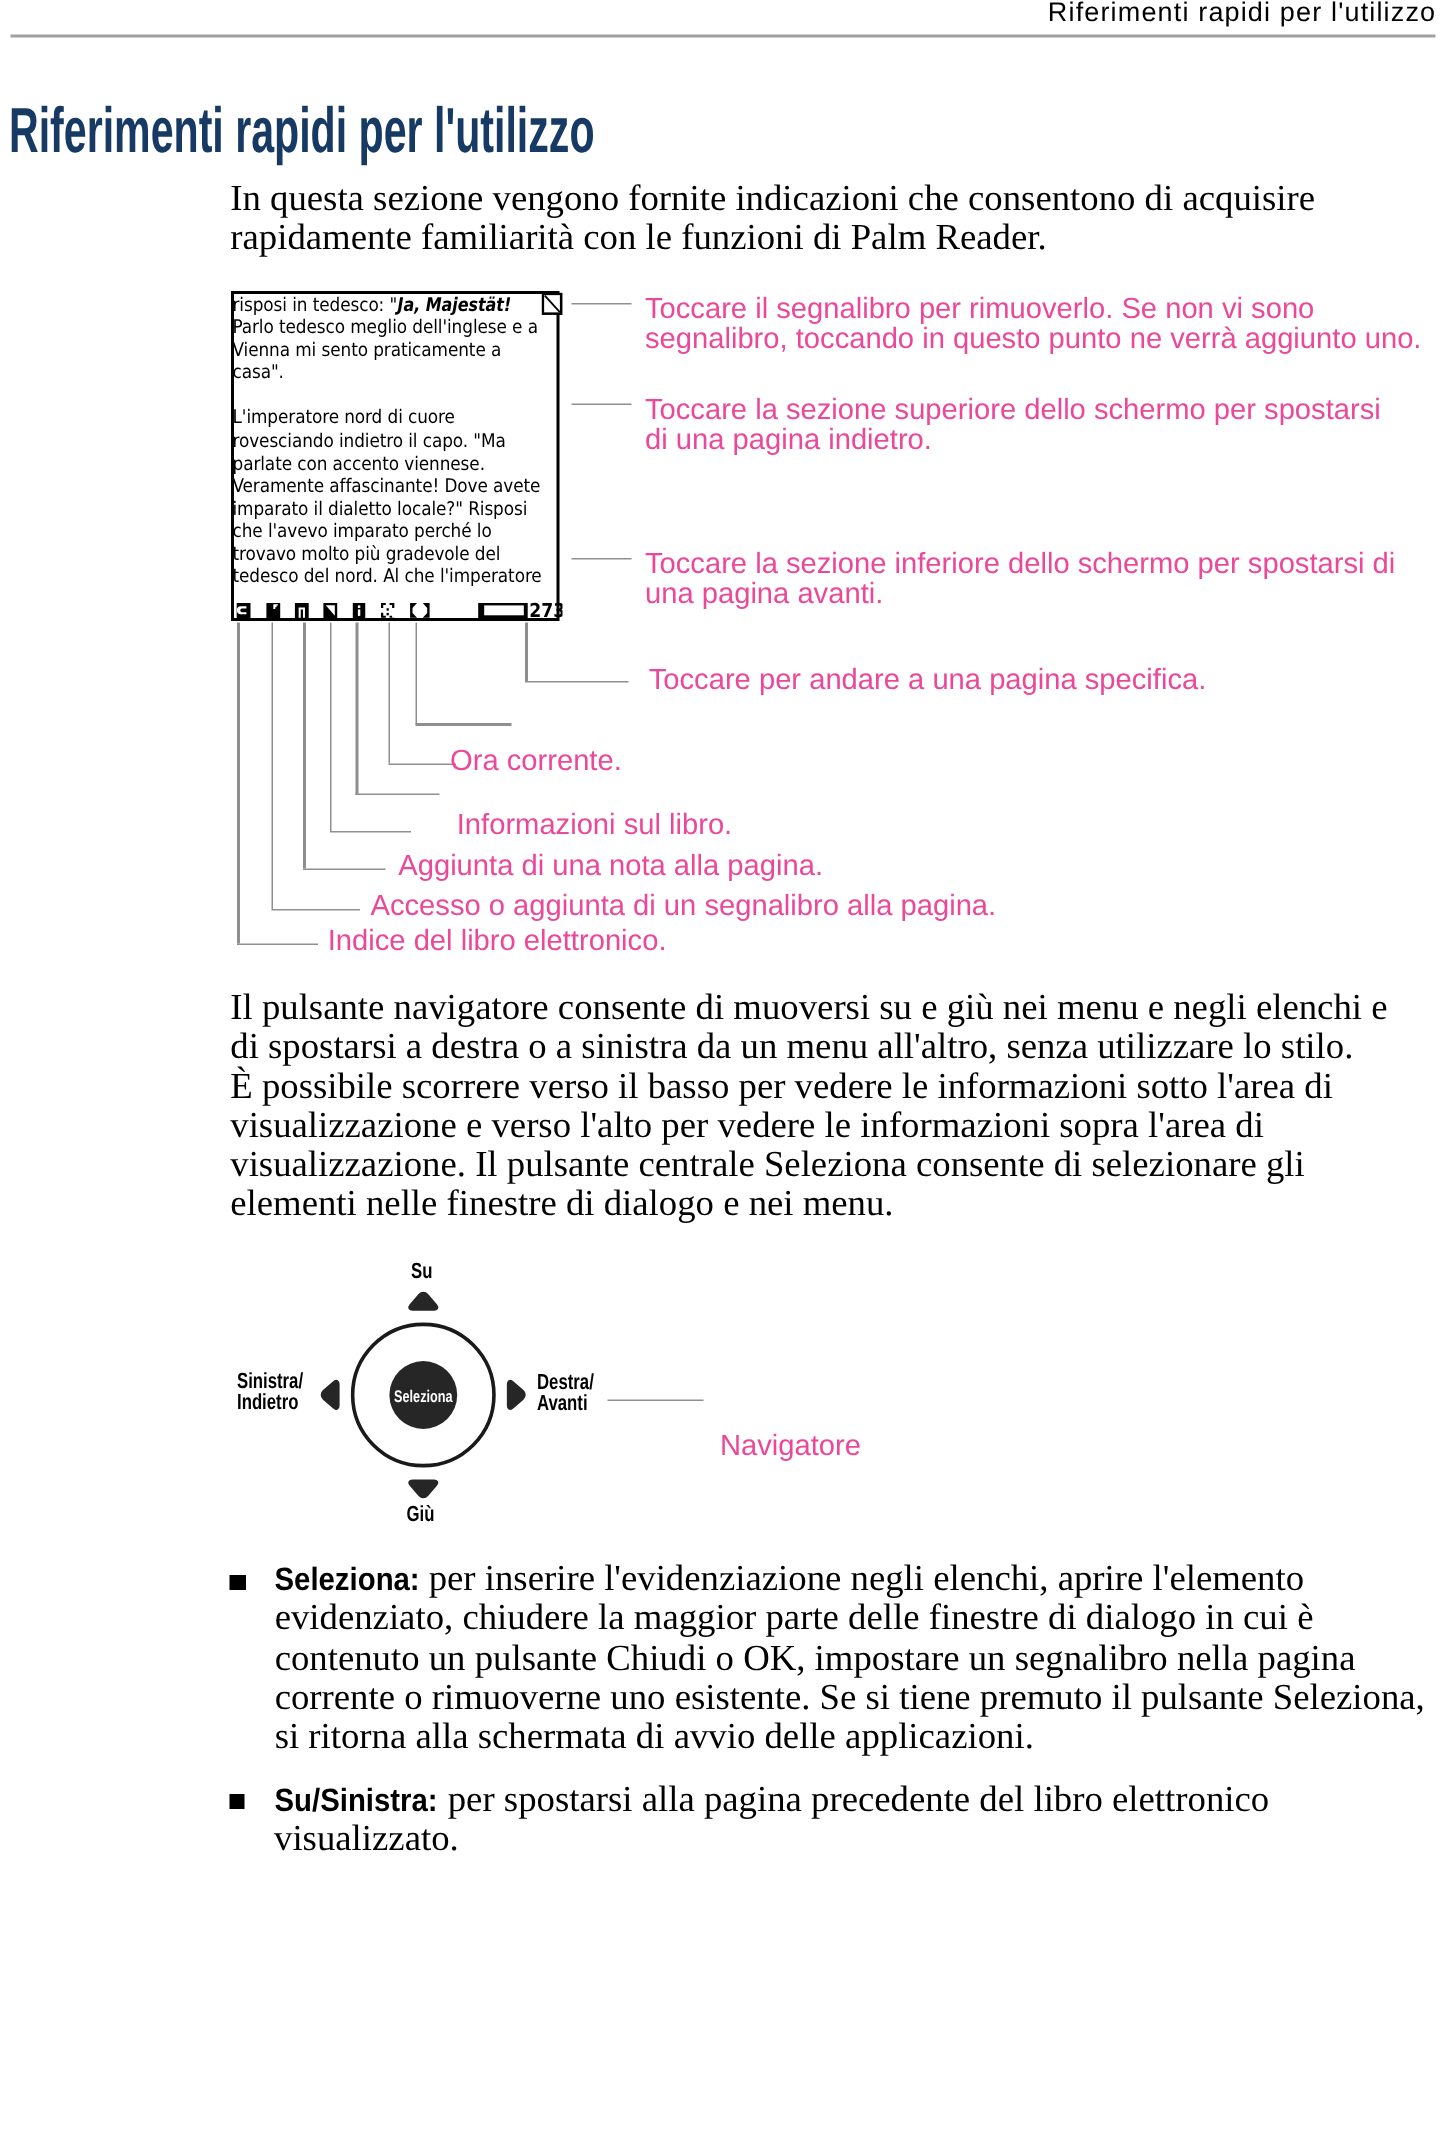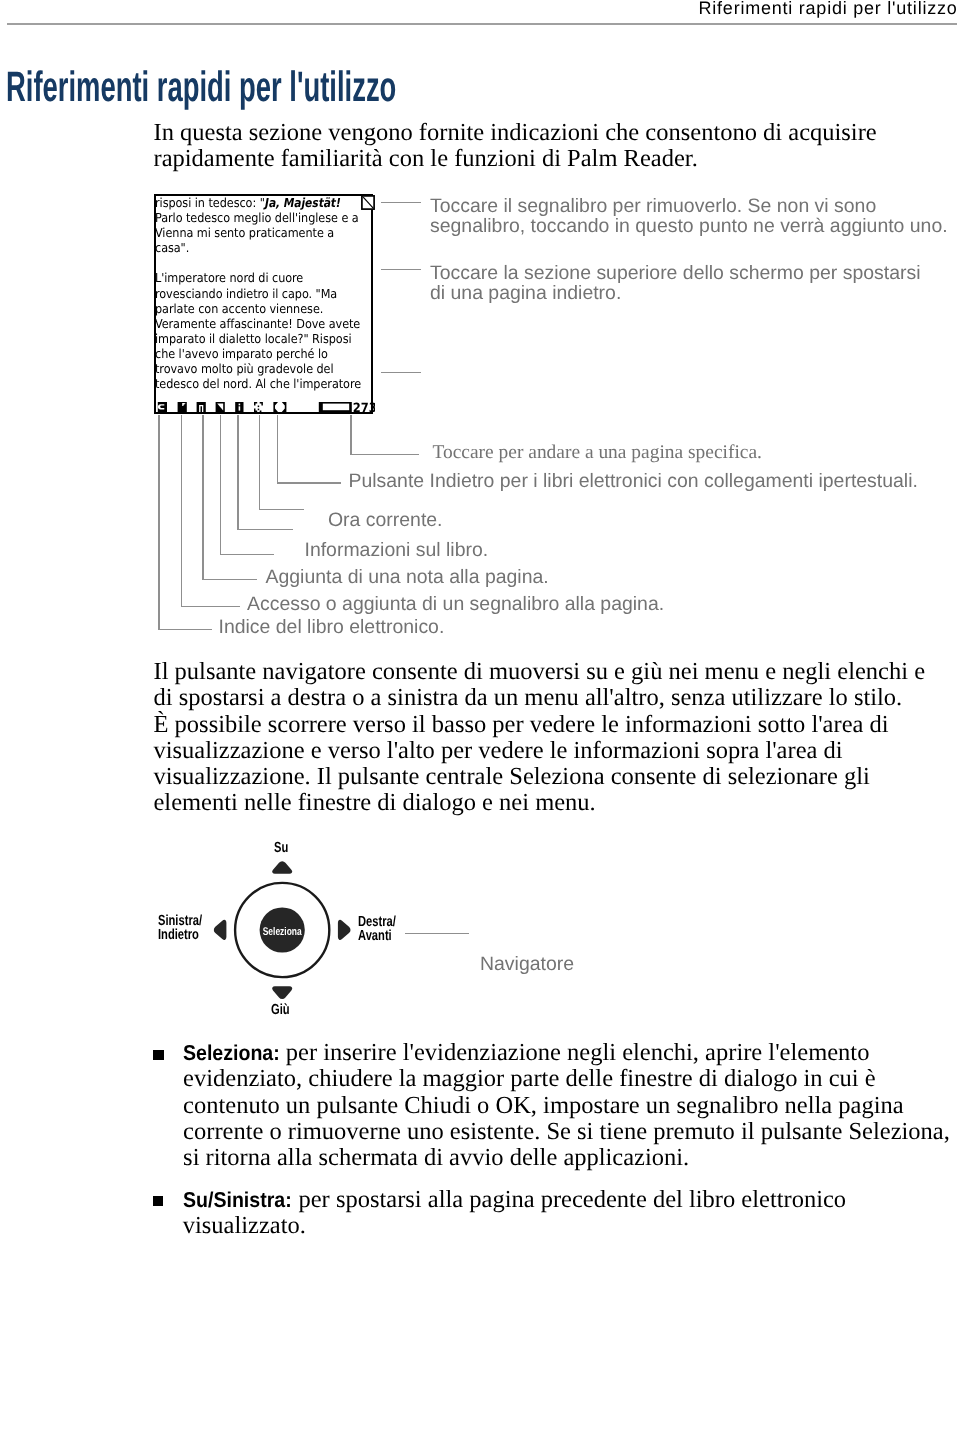--- a/index.html
+++ b/index.html
@@ -21,21 +21,21 @@
   .chaptitle{position:absolute;left:5.8px;top:65.5px;font-family:"Liberation Sans",sans-serif;
              font-weight:bold;font-size:42.5px;color:#163a63;white-space:nowrap;
              transform:scaleX(0.645);transform-origin:left top;letter-spacing:0px;line-height:44px;}
 
   
   .body-p{position:absolute;font-family:"Liberation Serif",serif;font-size:24.5px;
           line-height:26.3px;color:#000;text-align:left;}
 
   
   .cal{position:absolute;font-family:"Liberation Sans",sans-serif;font-size:19.45px;
-       line-height:20.4px;color:#737373;letter-spacing:0px;word-spacing:0px;}
+       line-height:20.4px;color:#ec4899;letter-spacing:0px;word-spacing:0px;}
 
   .lead{position:absolute;background:#8f8f8f;height:1.35px;}
   .leadv{position:absolute;background:#8f8f8f;width:1.35px;}
 
   
   #palm{position:absolute;left:154px;top:194px;width:219px;height:220px;
         border:2px solid #000;box-sizing:border-box;background:#fff;}
   #palmclip{position:absolute;left:0;top:0;width:215px;height:196px;overflow:hidden;}
   #palmtext{position:absolute;left:-1px;top:-1px;width:230px;
             font-family:"DejaVu Sans Condensed","DejaVu Sans",sans-serif;font-size:12.5px;
@@ -130,30 +130,30 @@
     </svg>
   </div>
 
   <div class="lead" style="left:381px;top:202px;width:40px;"></div>
   <div class="cal" style="left:430px;top:195.5px;width:525px;">Toccare il segnalibro per rimuoverlo. Se non vi sono segnalibro, toccando in questo punto ne verrà aggiunto uno.</div>
 
   <div class="lead" style="left:381px;top:269px;width:40px;"></div>
   <div class="cal" style="left:430px;top:262.5px;width:500px;">Toccare la sezione superiore dello schermo per spostarsi di una pagina indietro.</div>
 
   <div class="lead" style="left:381px;top:372px;width:40px;"></div>
+  <div class="cal" style="left:430px;top:365.5px;width:510px;">Toccare la sezione inferiore dello schermo per spostarsi di una pagina avanti.</div>
 
   <div class="leadv" style="left:350.4px;top:415.0px;height:39.2px;"></div>
   <div class="lead" style="left:350.4px;top:453.7px;width:68.3px;"></div>
-  <div class="cal" style="left:432.5px;top:442.5px;white-space:nowrap;font-family:Liberation Serif, serif;">Toccare per andare a una pagina specifica.</div>
+  <div class="cal" style="left:432.5px;top:442.5px;white-space:nowrap;">Toccare per andare a una pagina specifica.</div>
   <div class="leadv" style="left:276.7px;top:415.0px;height:67.8px;"></div>
   <div class="lead" style="left:276.7px;top:482.3px;width:64.0px;"></div>
-  <div class="cal" style="left:348.5px;top:471.1px;white-space:nowrap;">Pulsante Indietro per i libri elettronici con collegamenti ipertestuali.</div>
   <div class="leadv" style="left:258.8px;top:415.0px;height:94.0px;"></div>
   <div class="lead" style="left:258.8px;top:508.5px;width:45.0px;"></div>
-  <div class="cal" style="left:328px;top:497.3px;white-space:nowrap;margin-top:13px;">Ora corrente.</div>
+  <div class="cal" style="left:300px;top:497.3px;white-space:nowrap;">Ora corrente.</div>
   <div class="leadv" style="left:237.3px;top:415.0px;height:114.6px;"></div>
   <div class="lead" style="left:237.3px;top:529.1px;width:55.9px;"></div>
   <div class="cal" style="left:304.5px;top:540px;white-space:nowrap;">Informazioni sul libro.</div>
   <div class="leadv" style="left:219.7px;top:415.0px;height:139.0px;"></div>
   <div class="lead" style="left:219.7px;top:553.5px;width:54.7px;"></div>
   <div class="leadv" style="left:202.3px;top:415.0px;height:164.0px;"></div>
   <div class="lead" style="left:202.3px;top:578.5px;width:54.4px;"></div>
   <div class="cal" style="left:265.5px;top:567.3px;white-space:nowrap;">Aggiunta di una nota alla pagina.</div>
   <div class="leadv" style="left:180.6px;top:415.0px;height:191.0px;"></div>
   <div class="lead" style="left:180.6px;top:605.5px;width:59.1px;"></div>

